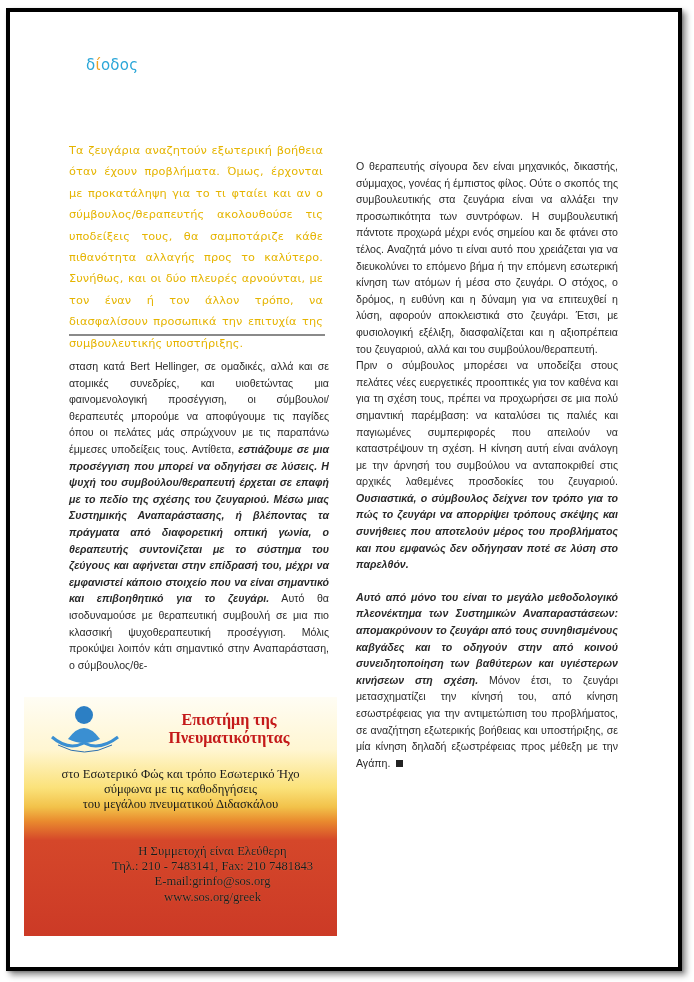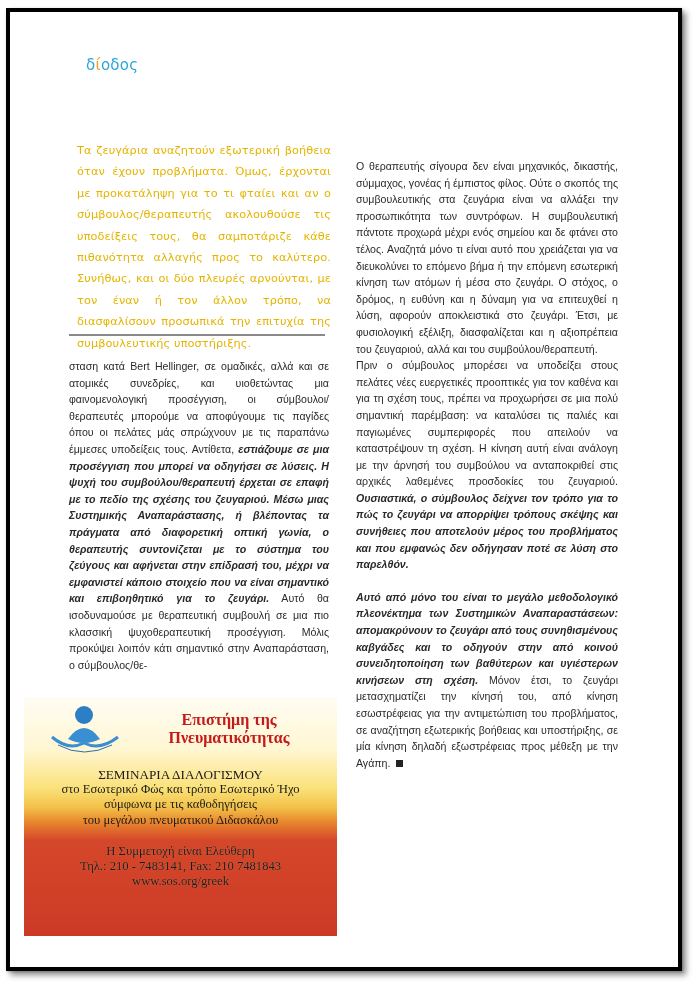--- a/index.html
+++ b/index.html
@@ -14,41 +14,41 @@
   }
   .logo {
     position:absolute; left:76px; top:44px; font-family:"DejaVu Sans", sans-serif;
     font-size:15px; color:#2aa6d8; letter-spacing:0.3px;
   }
   .logo .dot { color:#f0a020; }
   .col { position:absolute; font-size:10.6px; line-height:16.6px; color:#2a2a2a; text-align:justify; }
   .intro {
     left:69px; top:140px; width:254px; color:#e5b400;
     font-family:"DejaVu Sans", sans-serif; font-size:11.3px; line-height:21.4px;
-    text-align:justify; letter-spacing:0.1px;margin-left:8px;
+    text-align:justify; letter-spacing:0.1px;
   }
   .rule { position:absolute; left:69px; top:334px; width:256px; height:2px; background:#8a8a8a; }
   .left-body { left:69px; top:358px; width:260px; }
   .right-body { left:356px; top:142px; width:262px; }
   .b { font-weight:bold; font-style:italic; }
   p { margin:0; }
   .gap { height:16px; }
   .endmark { display:inline-block; width:7px; height:7px; background:#222; margin-left:6px; vertical-align:middle; }
 
   .ad {
     position:absolute; left:24px; top:697px; width:313px; height:239px;
     background:linear-gradient(to bottom, #fffdf4 0%, #fff6d2 22%, #fbe27a 38%, #f2c24a 46%, #e98a2e 52%, #d5472a 60%, #cc3a26 100%);
     font-family:"Liberation Serif", serif; text-align:center;
   }
   .ad-logo { position:absolute; left:14px; top:6px; width:86px; height:58px; }
   .ad-title { position:absolute; left:100px; top:14px; width:210px; color:#c41a1a; font-weight:bold; font-size:16px; }
   .ad-sub { position:absolute; left:100px; top:38px; width:210px; color:#c41a1a; font-weight:bold; font-size:12.5px; }
   .ad-lines { position:absolute; left:0; top:70px; width:313px; color:#1a1a1a; font-size:12.6px; line-height:15.2px; }
   .ad-lines .head { font-size:13.2px; }
-  .ad-contact { position:absolute; left:0; top:147px; width:313px; color:#1a1a1a; font-size:12.6px; line-height:15.2px; text-shadow:0 0 1px rgba(255,200,150,0.5); }
+  .ad-contact { position:absolute; left:0; top:147px; width:313px; color:#1a1a1a; font-size:12.6px; line-height:15.2px; text-shadow:0 0 1px rgba(255,200,150,0.5);padding-left:32px; }
   .ad-lines div, .ad-contact div { white-space:nowrap; }
 </style>
 </head>
 <body>
 
 <div class="sheet">
   <div class="logo"><span>δ</span><span class="dot">ί</span><span>οδος</span></div>
 </div>
 
 <div class="col intro">Τα ζευγάρια αναζητούν εξωτερική βοήθεια όταν έχουν προβλήματα. Όμως, έρχονται με προκατάληψη για το τι φταίει και αν ο σύμβουλος/θεραπευτής ακολουθούσε τις υποδείξεις τους, θα σαμποτάριζε κάθε πιθανότητα αλλαγής προς το καλύτερο. Συνήθως, και οι δύο πλευρές αρνούνται, με τον έναν ή τον άλλον τρόπο, να διασφαλίσουν προσωπικά την επιτυχία της συμβουλευτικής υποστήριξης.</div>
@@ -68,23 +68,23 @@
 
 <div class="ad">
   <svg class="ad-logo" viewBox="0 0 86 58">
     <circle cx="46" cy="12" r="9" fill="#2c7fc4"></circle>
     <path d="M30 36 Q46 14 62 36 Q46 44 30 36 Z" fill="#3a8fd2"></path>
     <path d="M14 34 Q30 48 46 40 Q62 48 80 34" stroke="#3a8fd2" stroke-width="3" fill="none"></path>
     <path d="M20 42 Q46 56 74 42" stroke="#2c6fae" stroke-width="1" fill="none"></path>
   </svg>
   <div class="ad-title">Επιστήμη της Πνευματικότητας</div>
   <div class="ad-lines">
-    <div class="head">ΣΕΜΙΝΑΡΙΑ ΔΙΑΛΟΓΙΣΜΟΥ</div>
     <div>στο Εσωτερικό Φώς και τρόπο Εσωτερικό Ήχο</div>
     <div>σύμφωνα με τις καθοδηγήσεις</div>
     <div>του μεγάλου πνευματικού Διδασκάλου</div>
   </div>
   <div class="ad-contact">
     <div>Η Συμμετοχή είναι Ελεύθερη</div>
     <div>Τηλ.: 210 - 7483141, Fax: 210 7481843</div>
+    <div>E-mail:grinfo@sos.org</div>
     <div>www.sos.org/greek</div>
   </div>
 </div>
 
 </body></html>

